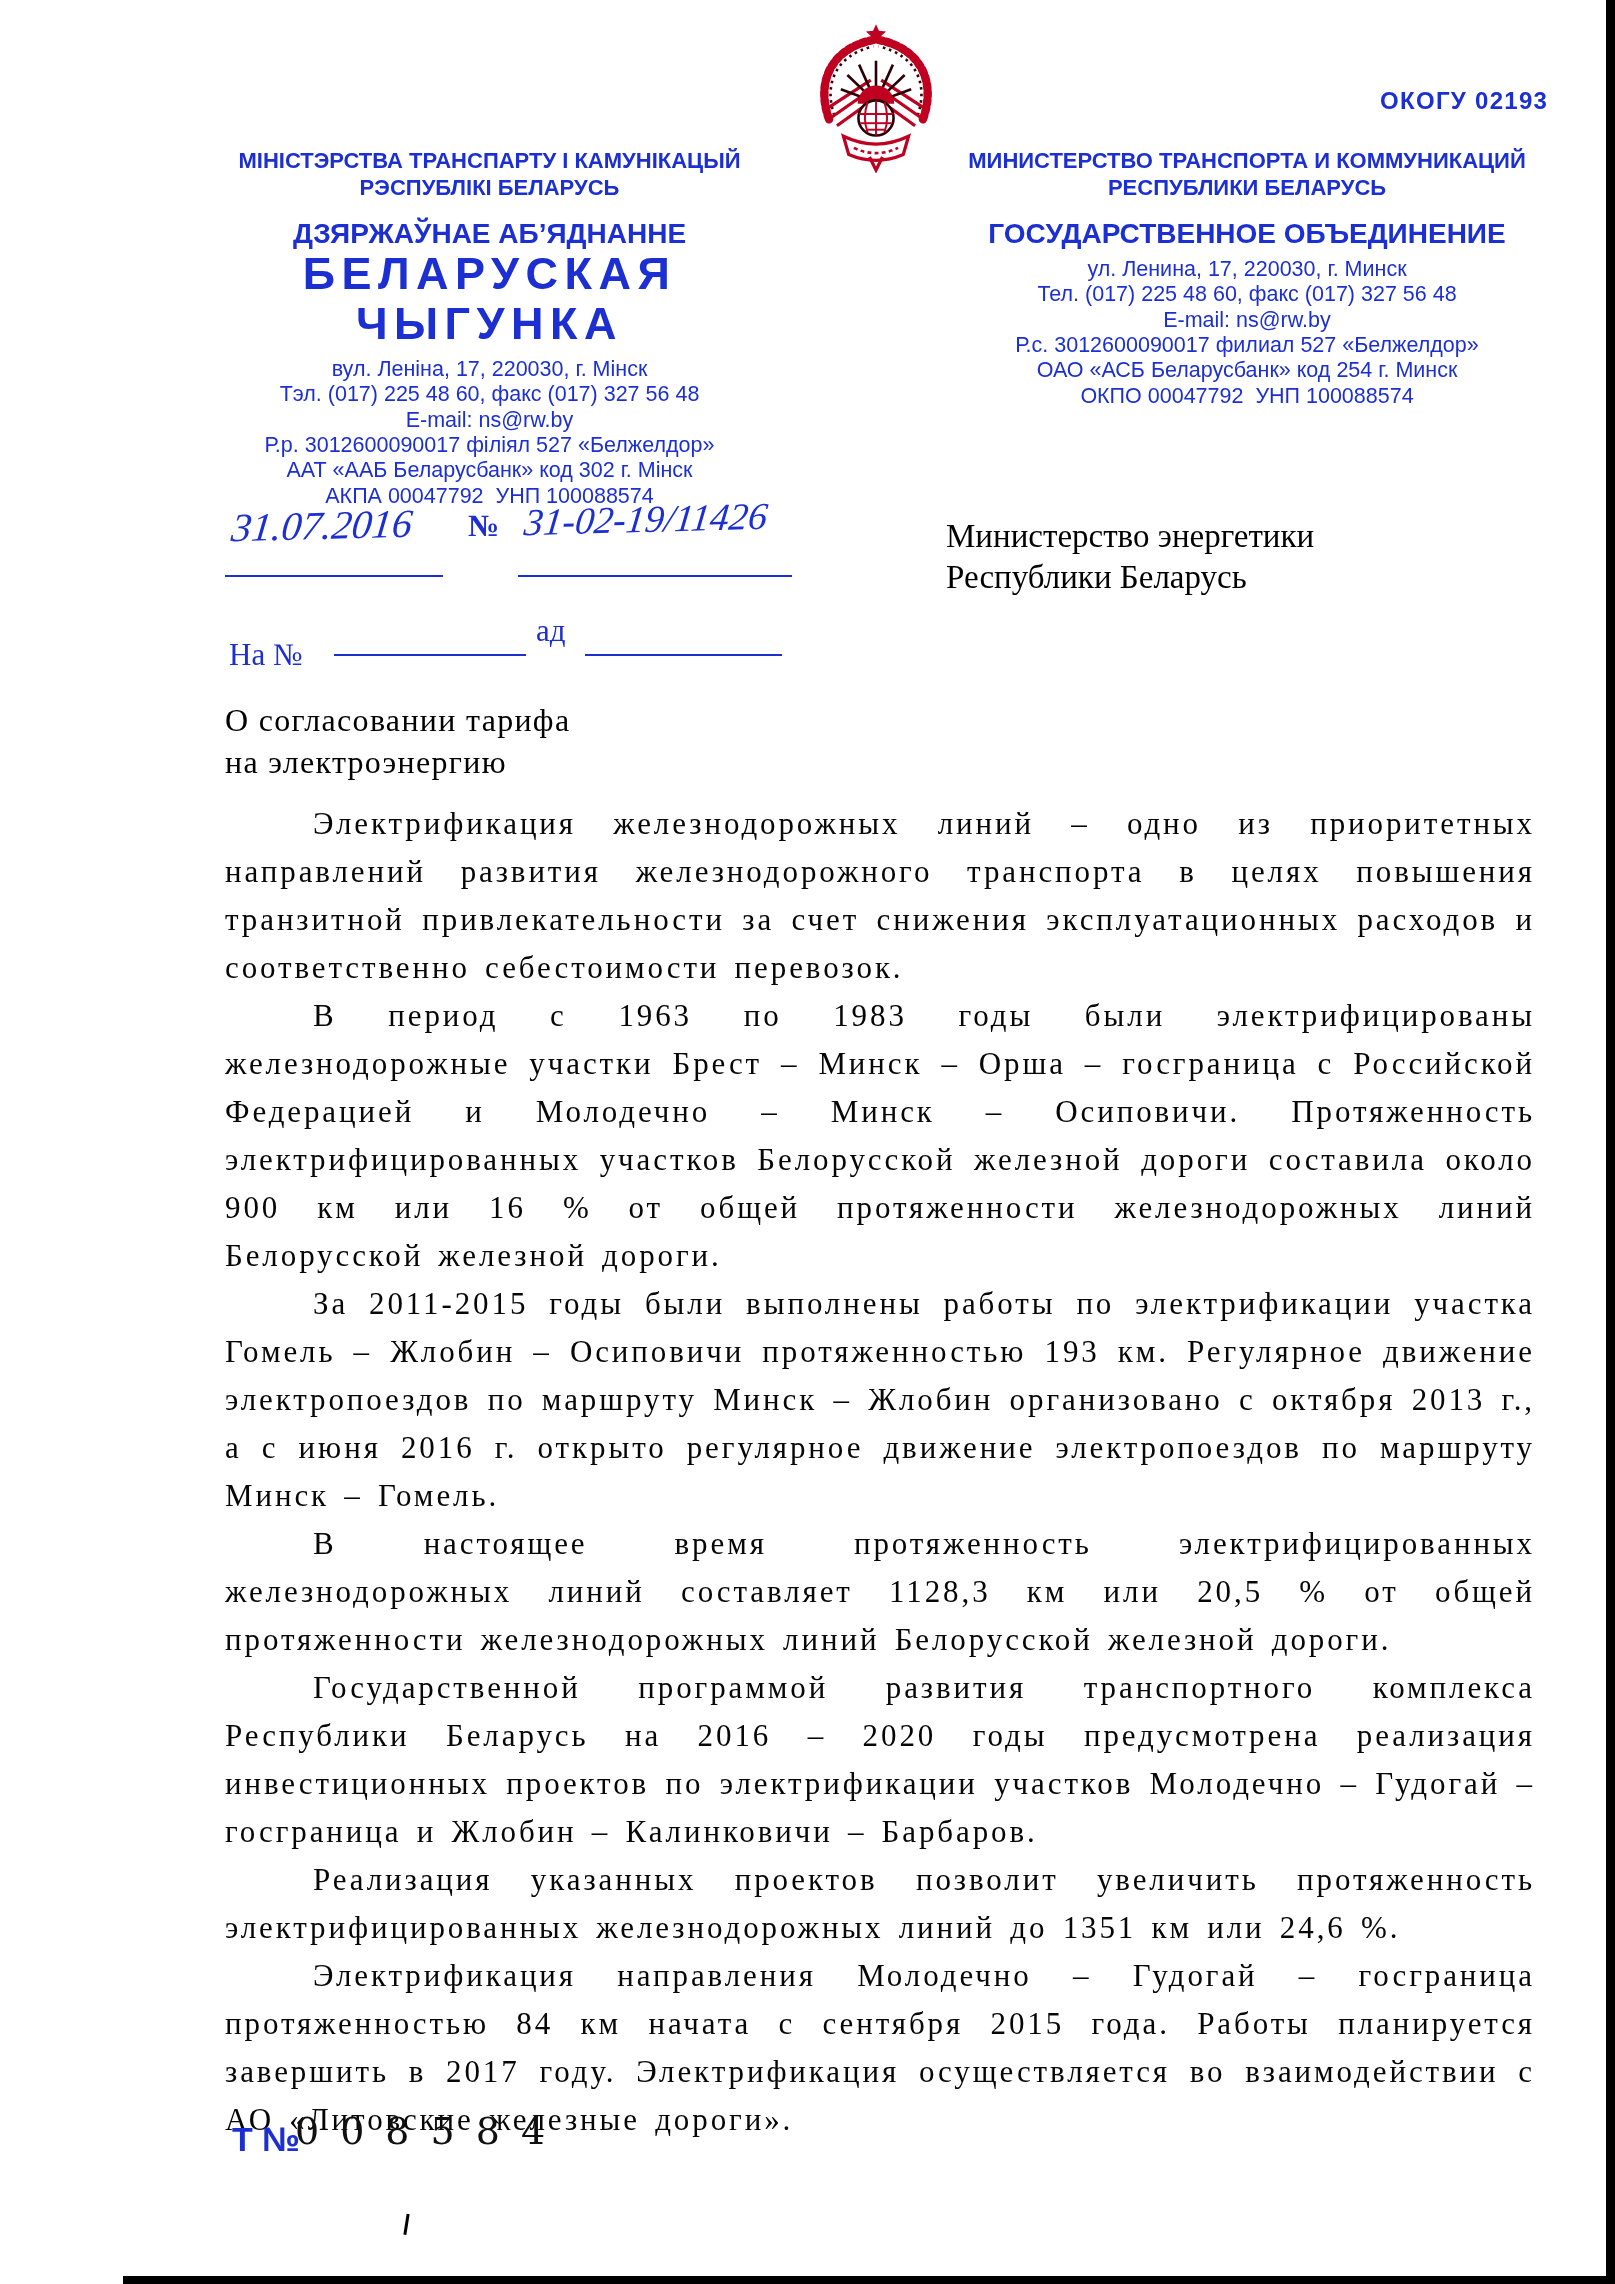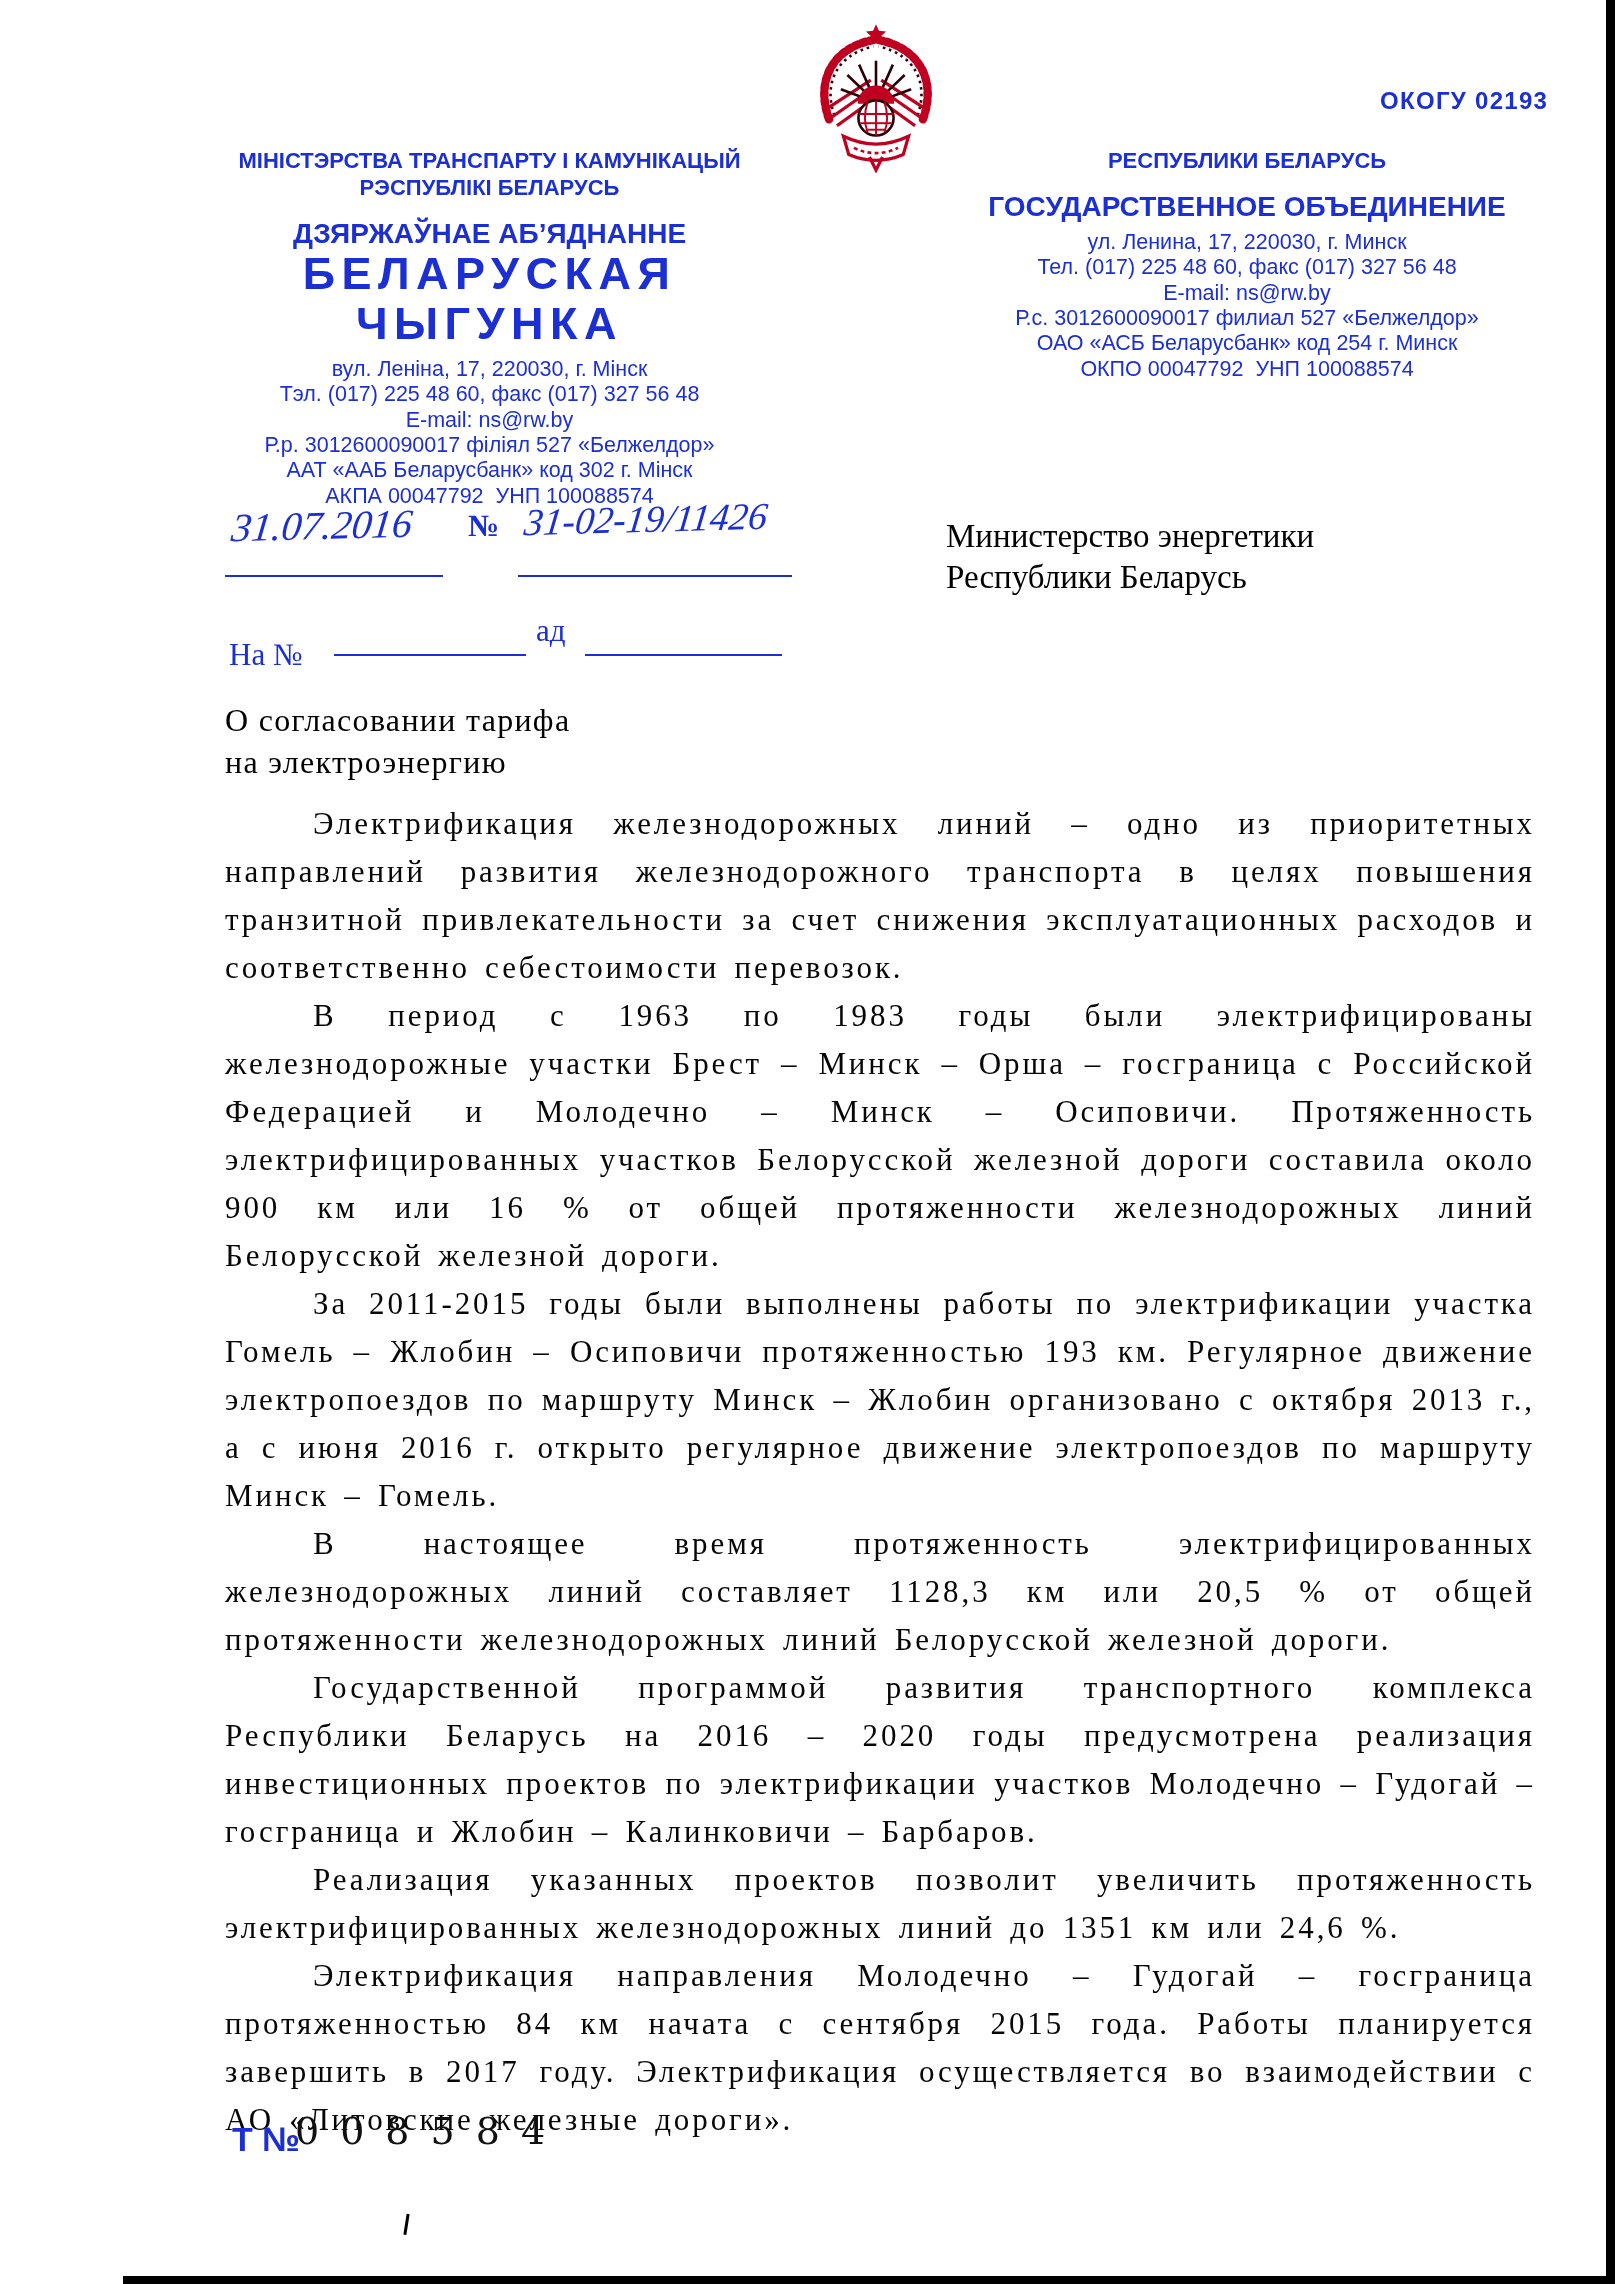--- a/index.html
+++ b/index.html
@@ -115,20 +115,21 @@
       <div>Тэл. (017) 225 48 60, факс (017) 327 56 48</div>
       <div>E-mail: ns@rw.by</div>
       <div>Р.р. 3012600090017 філіял 527 «Белжелдор»</div>
       <div>ААТ «ААБ Беларусбанк» код 302 г. Мінск</div>
       <div>АКПА 00047792&nbsp; УНП 100088574</div>
     </div>
   </div>
 
   <div class="col col-right">
     <div class="h-small">
+      <div>МИНИСТЕРСТВО ТРАНСПОРТА И КОММУНИКАЦИЙ</div>
       <div>РЕСПУБЛИКИ БЕЛАРУСЬ</div>
     </div>
     <div class="h-assoc">ГОСУДАРСТВЕННОЕ ОБЪЕДИНЕНИЕ</div>
     <div class="addr">
       <div>ул. Ленина, 17, 220030, г. Минск</div>
       <div>Тел. (017) 225 48 60, факс (017) 327 56 48</div>
       <div>E-mail: ns@rw.by</div>
       <div>Р.с. 3012600090017 филиал 527 «Белжелдор»</div>
       <div>ОАО «АСБ Беларусбанк» код 254 г. Минск</div>
       <div>ОКПО 00047792&nbsp; УНП 100088574</div>

